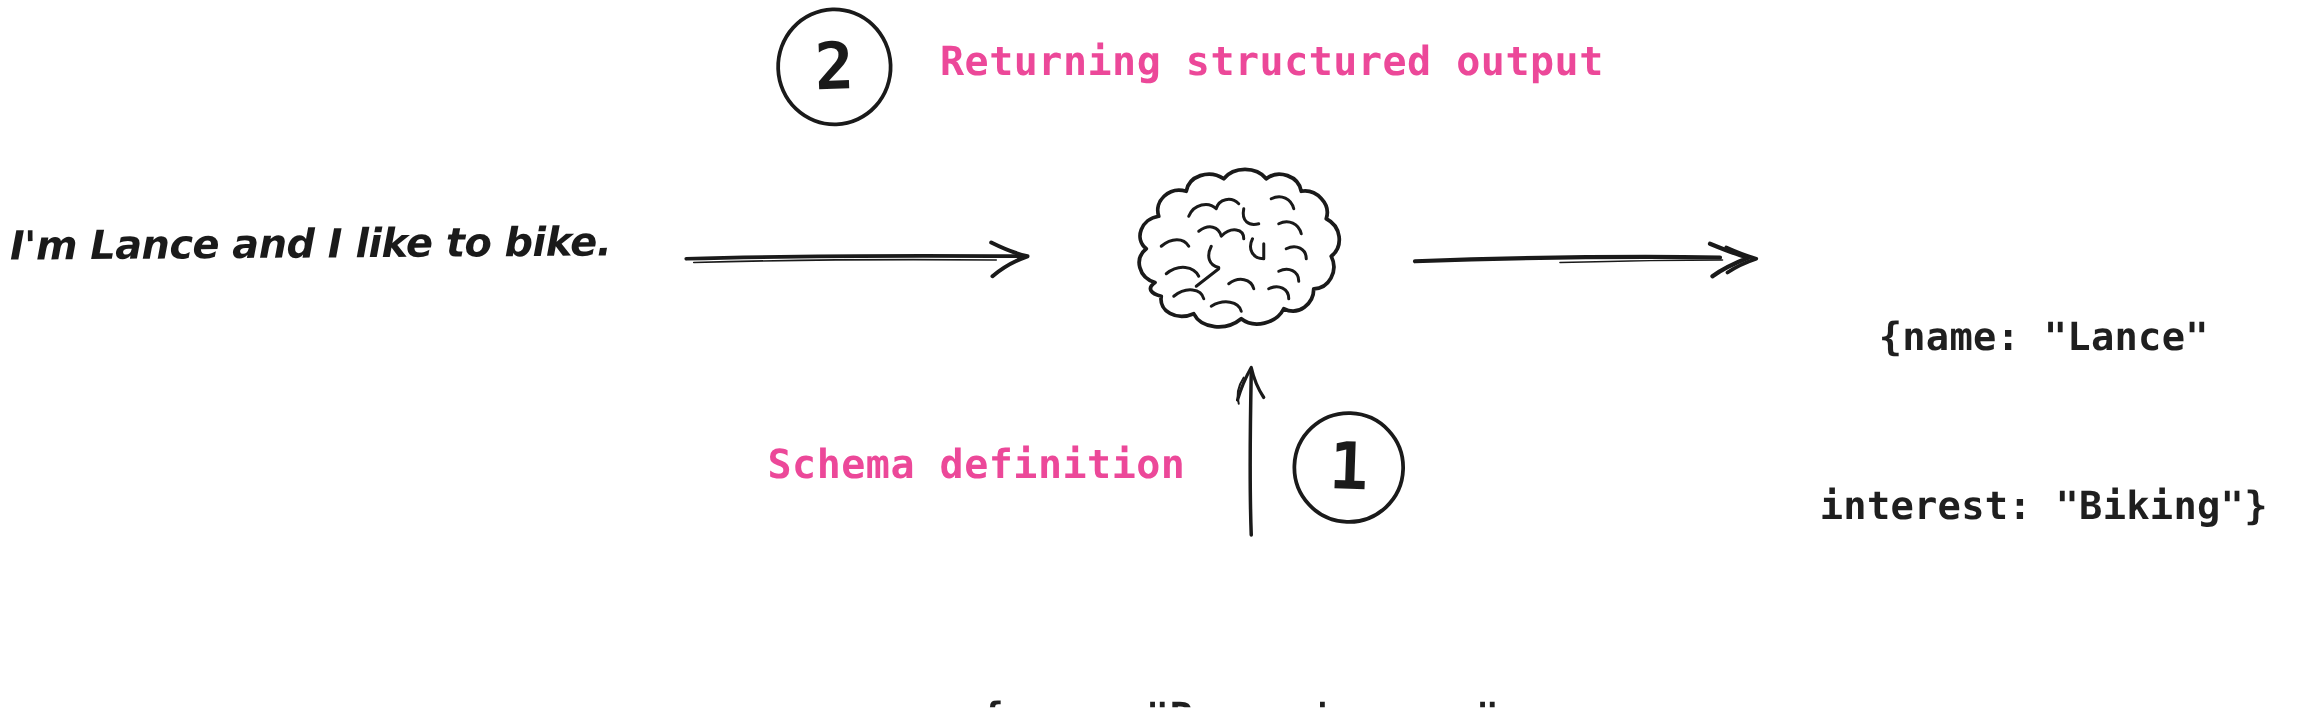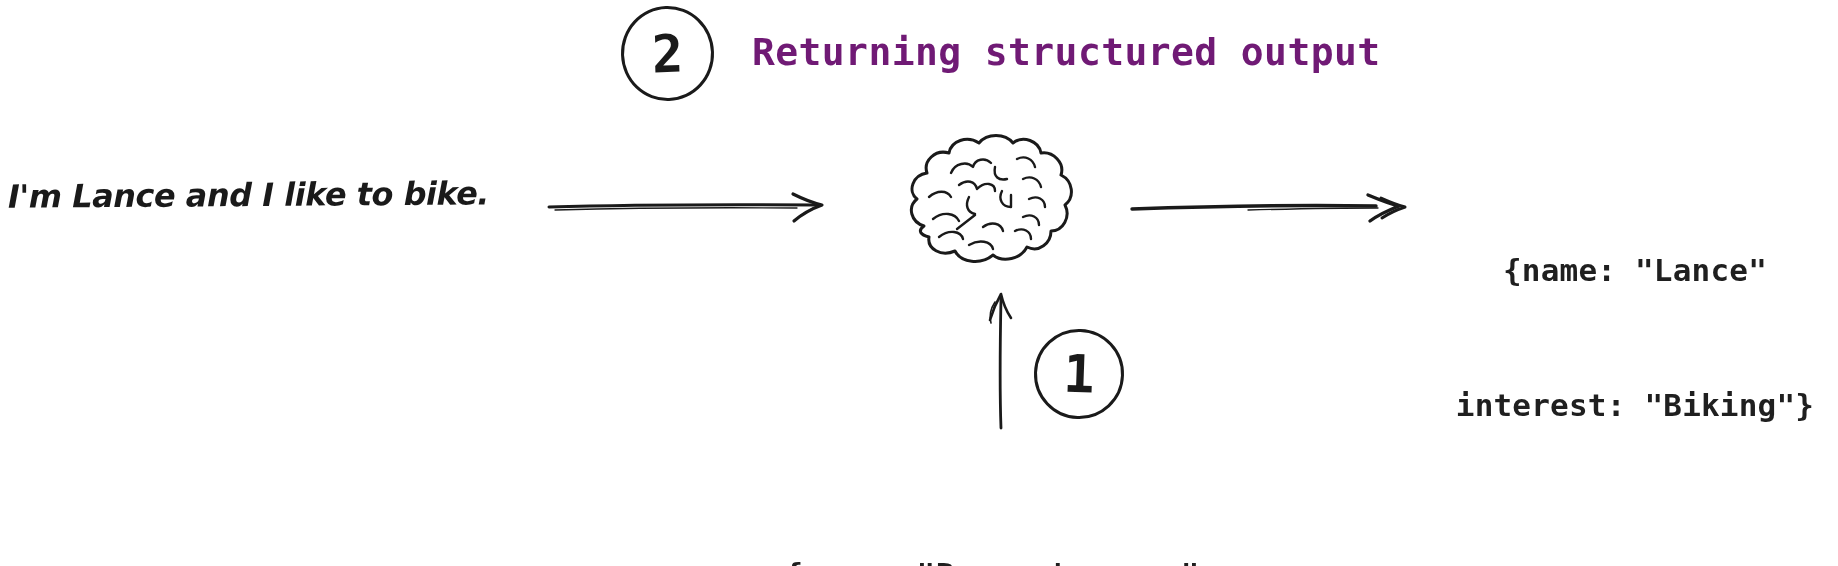--- a/index.html
+++ b/index.html
@@ -26,23 +26,23 @@
     font-size: 52px;
     color: #1a1a1a;
     background: #fff;
   }
   .badge-2 { left: 621px; top: 6px; width: 93px; height: 95px; transform: rotate(-2deg); }
   .badge-1 { left: 1034px; top: 329px; width: 90px; height: 90px; transform: rotate(2deg); }
 
   .mono-label {
     font-family: "DejaVu Sans Mono", monospace;
     font-weight: bold;
-    font-size: 38px;
+    font-size: 32px;
     letter-spacing: 0.4px;
-    color: #701a75;
+    color: #ec4899;
     white-space: pre;
   }
   .title-label { left: 752px; top: 30px; }
   .schema-label { left: 614px; top: 352px; }
 
   .code-block {
     font-family: "DejaVu Sans Mono", monospace;
     font-weight: bold;
     font-size: 31px;
     letter-spacing: 0.2px;
@@ -125,20 +125,21 @@
     <path class="ink" stroke-width="1.3" d="M120 20 C 180 18.5, 220 18, 250 18"></path>
     <path class="ink" stroke-width="3.4" d="M240 5 C 252 10, 262 14, 271 16 C 261 20, 250 25, 242 31"></path>
     <path class="ink" stroke-width="3.0" d="M253 8 C 262 12, 270 15, 277 17 C 268 20, 260 24, 254 28"></path>
   </svg>
 
   <div class="abs code-block output-block">
     <div>{name: "Lance"</div>
     <div>interest: "Biking"}</div>
   </div>
 
+  <div class="abs mono-label schema-label">Schema definition</div>
 
   <svg class="abs" style="left:980px; top:288px;" width="44" height="144" viewBox="0 0 44 144">
     <path class="ink" stroke-width="2.8" d="M21 140 C 19.5 100, 20 60, 21 10"></path>
     <path class="ink" stroke-width="2.6" d="M10 32 C 13 22, 17 13, 21 6 C 23 15, 27 24, 31 30"></path>
     <path class="ink" stroke-width="1.6" d="M11 35 C 9 28, 11 20, 15 14"></path>
   </svg>
 
   <div class="abs badge badge-1">
     <span>1</span>
   </div>

